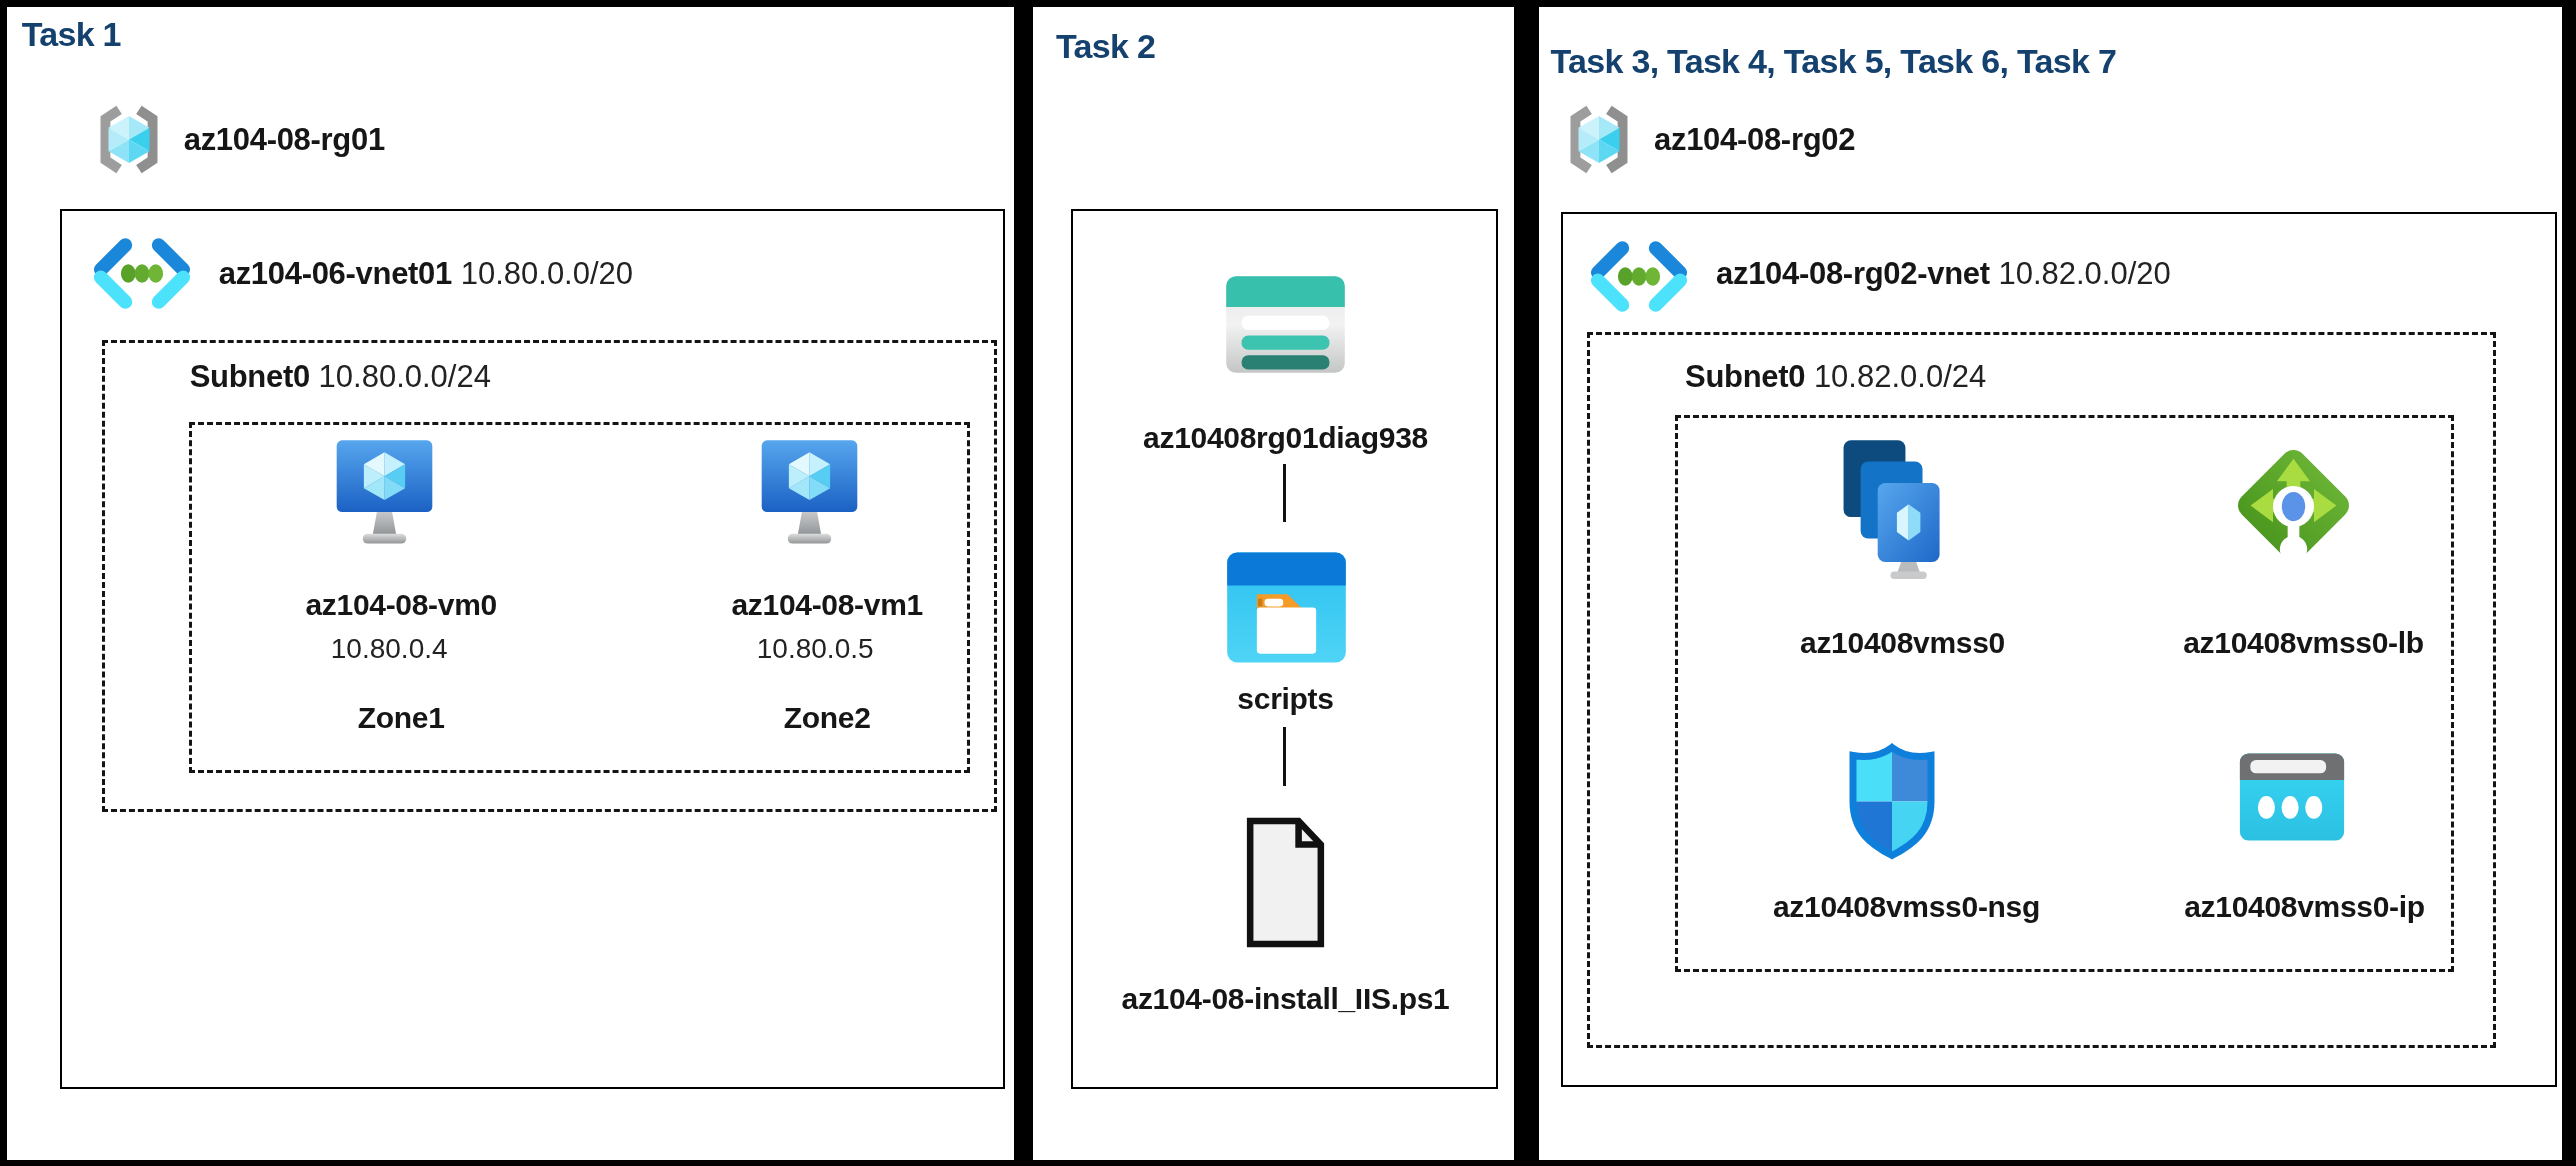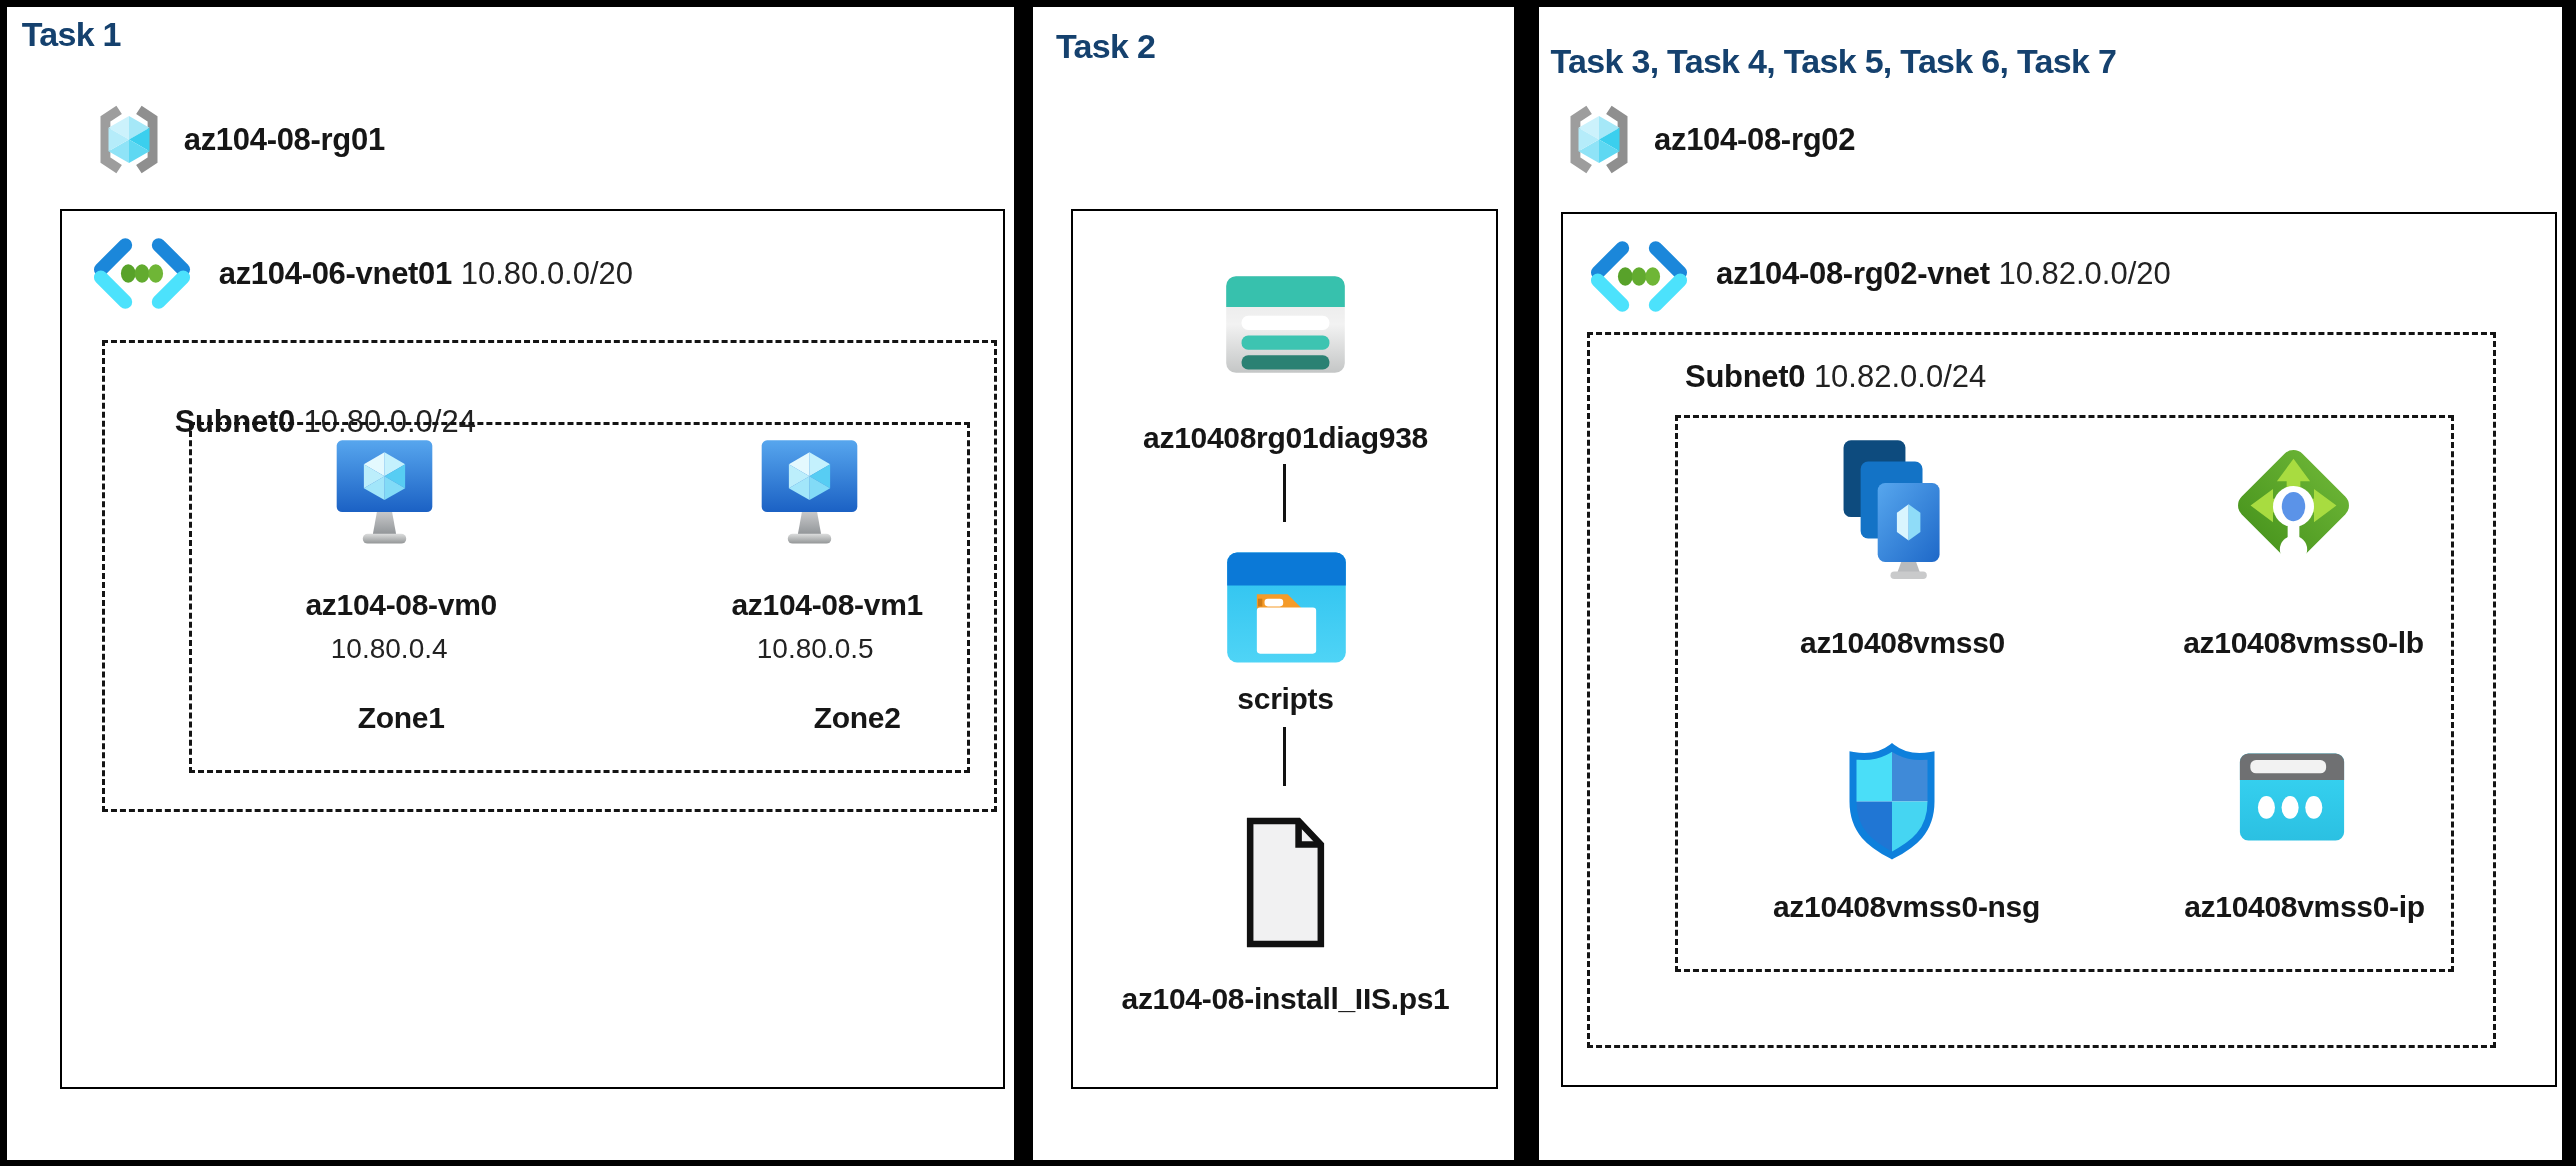--- a/index.html
+++ b/index.html
@@ -55,21 +55,21 @@
         <ellipse cx="38" cy="38" rx="7.5" ry="9.5" fill="#58a22a"></ellipse>
         <ellipse cx="52" cy="38" rx="7.5" ry="9.5" fill="#62ab2f"></ellipse>
         <ellipse cx="66" cy="38" rx="7.5" ry="9.5" fill="#6fb636"></ellipse>
       </svg>
     </div>
     <div class="row-lbl" style="left:212px;top:248px;">
       <span class="b">az104-06-vnet01</span><span class="r">10.80.0.0/20</span>
     </div>
 
     <div class="dashed" style="left:95px;top:333px;width:895px;height:472px;"></div>
-    <div class="row-lbl" style="left:168px;top:351px;margin-top:45px;">
+    <div class="row-lbl" style="left:183px;top:351px;">
       <span class="b">Subnet0</span><span class="r">10.80.0.0/24</span>
     </div>
 
     <div class="dashed" style="left:182px;top:415px;width:781px;height:351px;"></div>
 
     <div class="icon" style="left:327px;top:429px;width:101px;height:113px;">
       <svg viewBox="0 0 92 104">
         <defs>
             <linearGradient id="vmscr" x1="0" y1="0" x2="0" y2="1">
           <stop offset="0" stop-color="#57a6ee"></stop>
@@ -107,21 +107,21 @@
         <polygon points="65,26 65,48 46,37" fill="#57cdf3"></polygon>
         <polygon points="65,48 46,59 46,37" fill="#82dbf7"></polygon>
         <polygon points="46,59 27,48 46,37" fill="#a2e6fa"></polygon>
         <polygon points="27,48 27,26 46,37" fill="#bceefb"></polygon>
         <polygon points="39,70 53,70 57,92 35,92" fill="url(#vmstand)"></polygon>
         <rect x="26" y="90" width="40" height="9" rx="4.5" fill="url(#vmbase)"></rect>
       </svg>
     </div>
     <div class="item-lbl" style="left:667px;width:283px;top:580px;">az104-08-vm1</div>
     <div class="item-sub" style="left:667px;width:283px;top:624px;">10.80.0.5</div>
-    <div class="item-lbl" style="left:697px;width:283px;top:693px;">Zone2</div>
+    <div class="item-lbl" style="left:667px;width:283px;top:693px;">Zone2</div>
   </div>
 
   <div class="panel" style="left:1033px;width:481px;">
     <div class="title" style="left:23px;top:20px;">Task 2</div>
 
     <div class="box" style="left:38px;top:202px;width:427px;height:880px;"></div>
 
     <div class="icon" style="left:191px;top:260px;width:123px;height:115px;">
       <svg viewBox="0 0 112 104">
         <defs>

